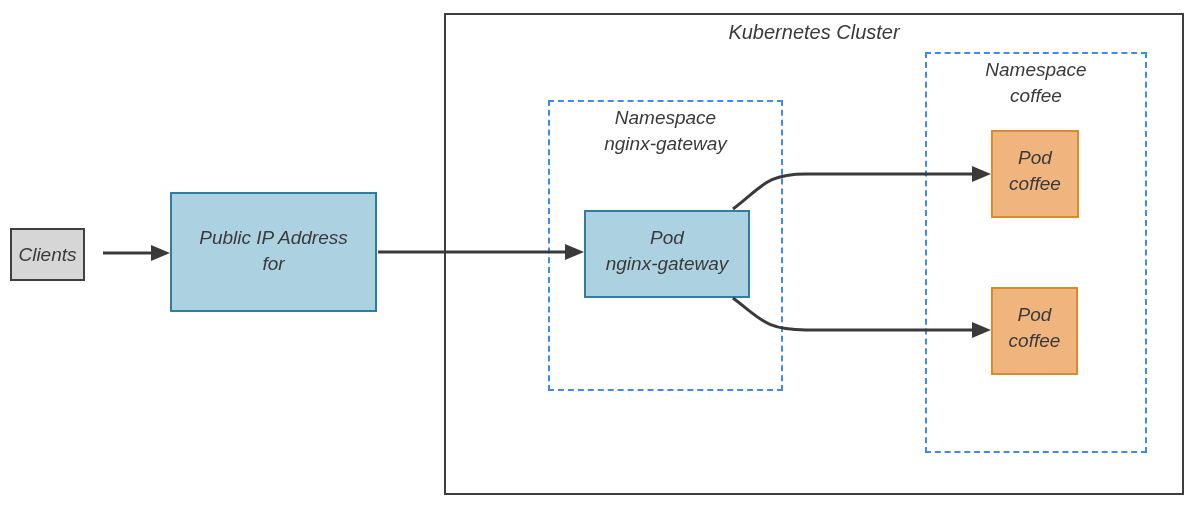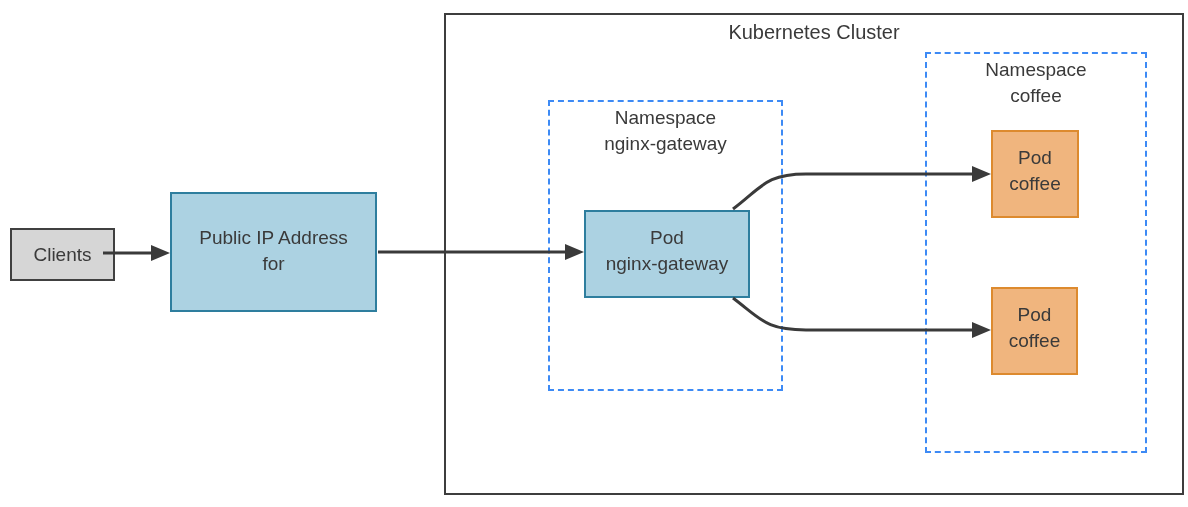--- a/index.html
+++ b/index.html
@@ -19,23 +19,24 @@
   .node {
     position: absolute;
     box-sizing: border-box;
     display: flex;
     flex-direction: column;
     align-items: center;
     justify-content: center;
     text-align: center;
     font-size: 19px;
     line-height: 26px;
+    font-style: italic;
   }
   .clients {
-    left: 10px; top: 228px; width: 105px; height: 53px;
+    left: 10px; top: 228px; width: 75px; height: 53px;
     background: var(--gray_fill, #d6d6d6);
     border: 2px solid var(--gray_border, #404040);
   }
   .public-ip {
     left: 170px; top: 192px; width: 207px; height: 120px;
     background: var(--blue_fill, #acd2e2);
     border: 2px solid var(--blue_border, #2e7e9e);
     padding-bottom: 3px;
   }
   .cluster {

